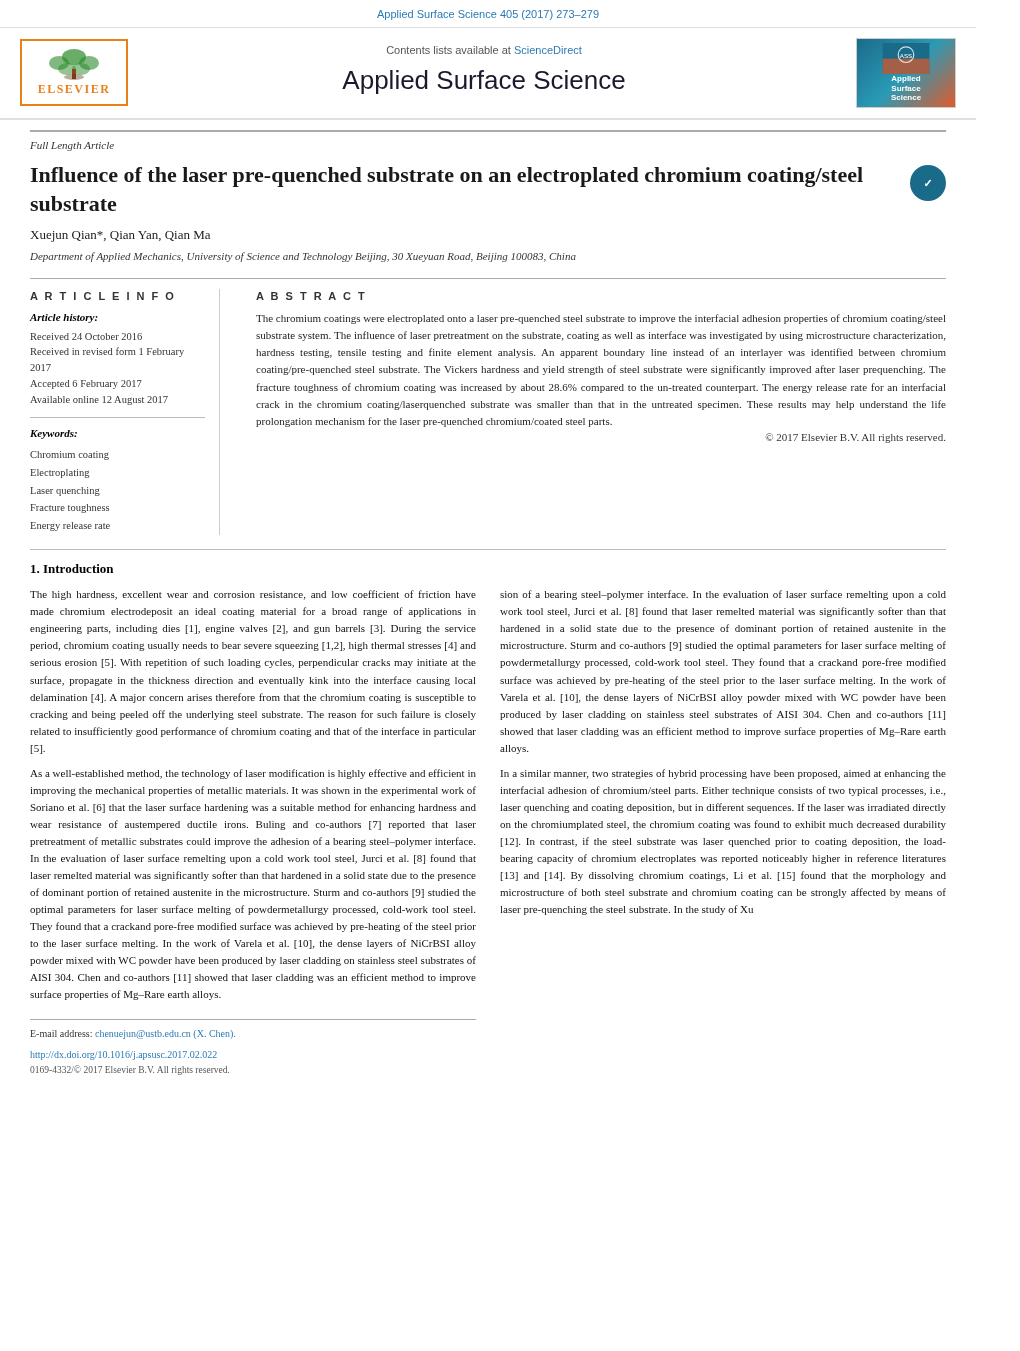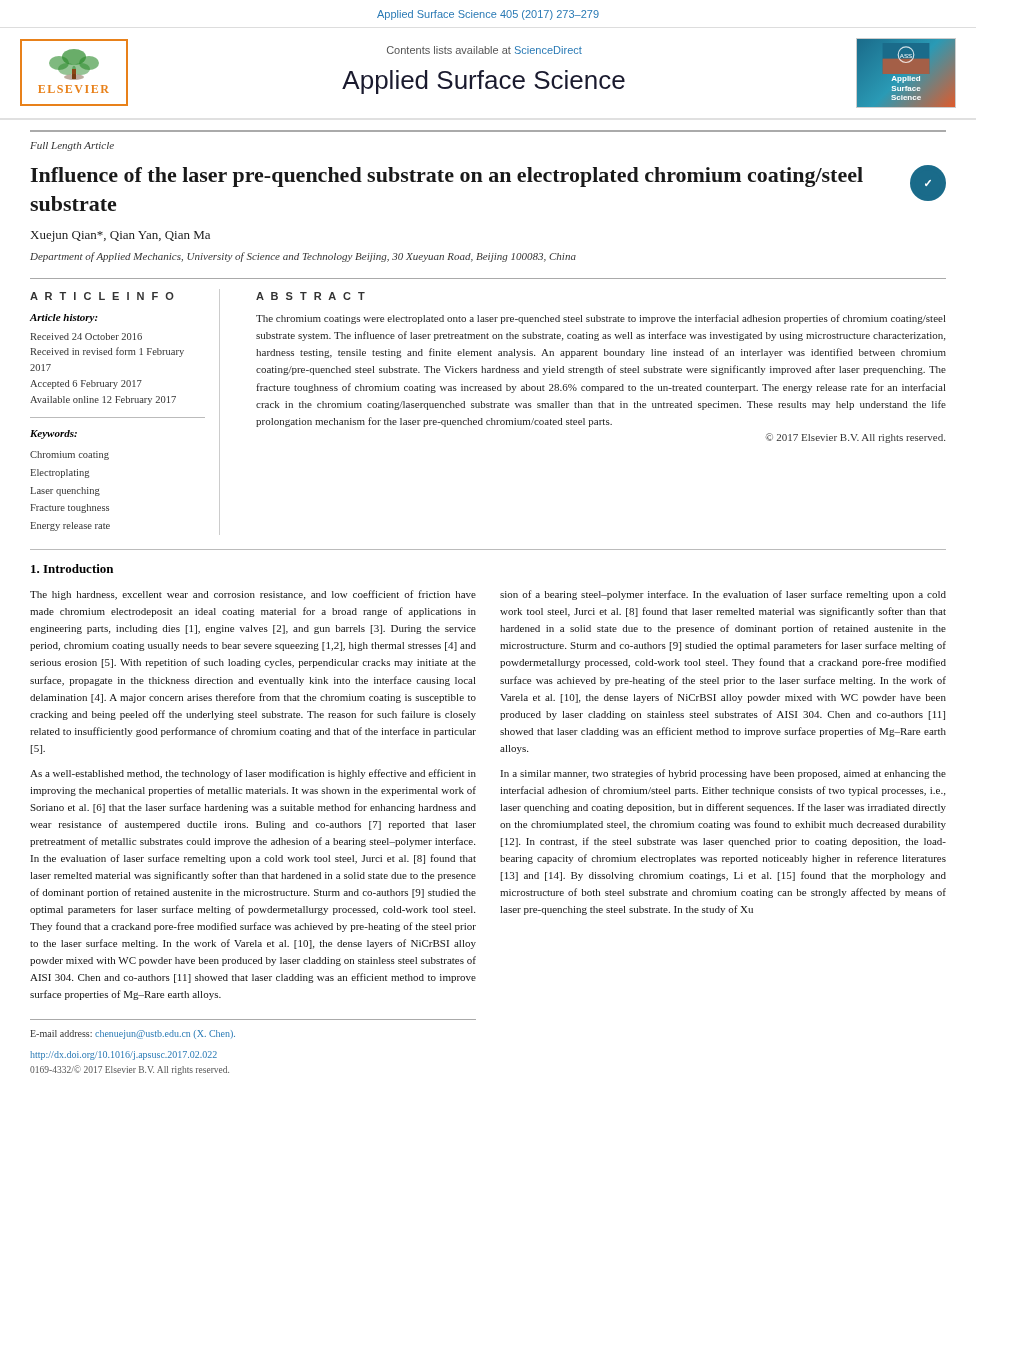--- a/index.html
+++ b/index.html
@@ -390,21 +390,21 @@
     <div class="two-col">
 
       <div class="article-info-col">
         <div class="info-section-title">A R T I C L E   I N F O</div>
 
         <div class="article-history">
           <div class="history-title">Article history:</div>
           <div class="history-item">Received 24 October 2016</div>
           <div class="history-item">Received in revised form 1 February 2017</div>
           <div class="history-item">Accepted 6 February 2017</div>
-          <div class="history-item">Available online 12 February 2017</div>
+          <div class="history-item">Available online 12 August 2017</div>
         </div>
 
         <hr class="divider-line">
 
         <div class="keywords-title">Keywords:</div>
         <div class="keyword-item">Chromium coating</div>
         <div class="keyword-item">Electroplating</div>
         <div class="keyword-item">Laser quenching</div>
         <div class="keyword-item">Fracture toughness</div>
         <div class="keyword-item">Energy release rate</div>

